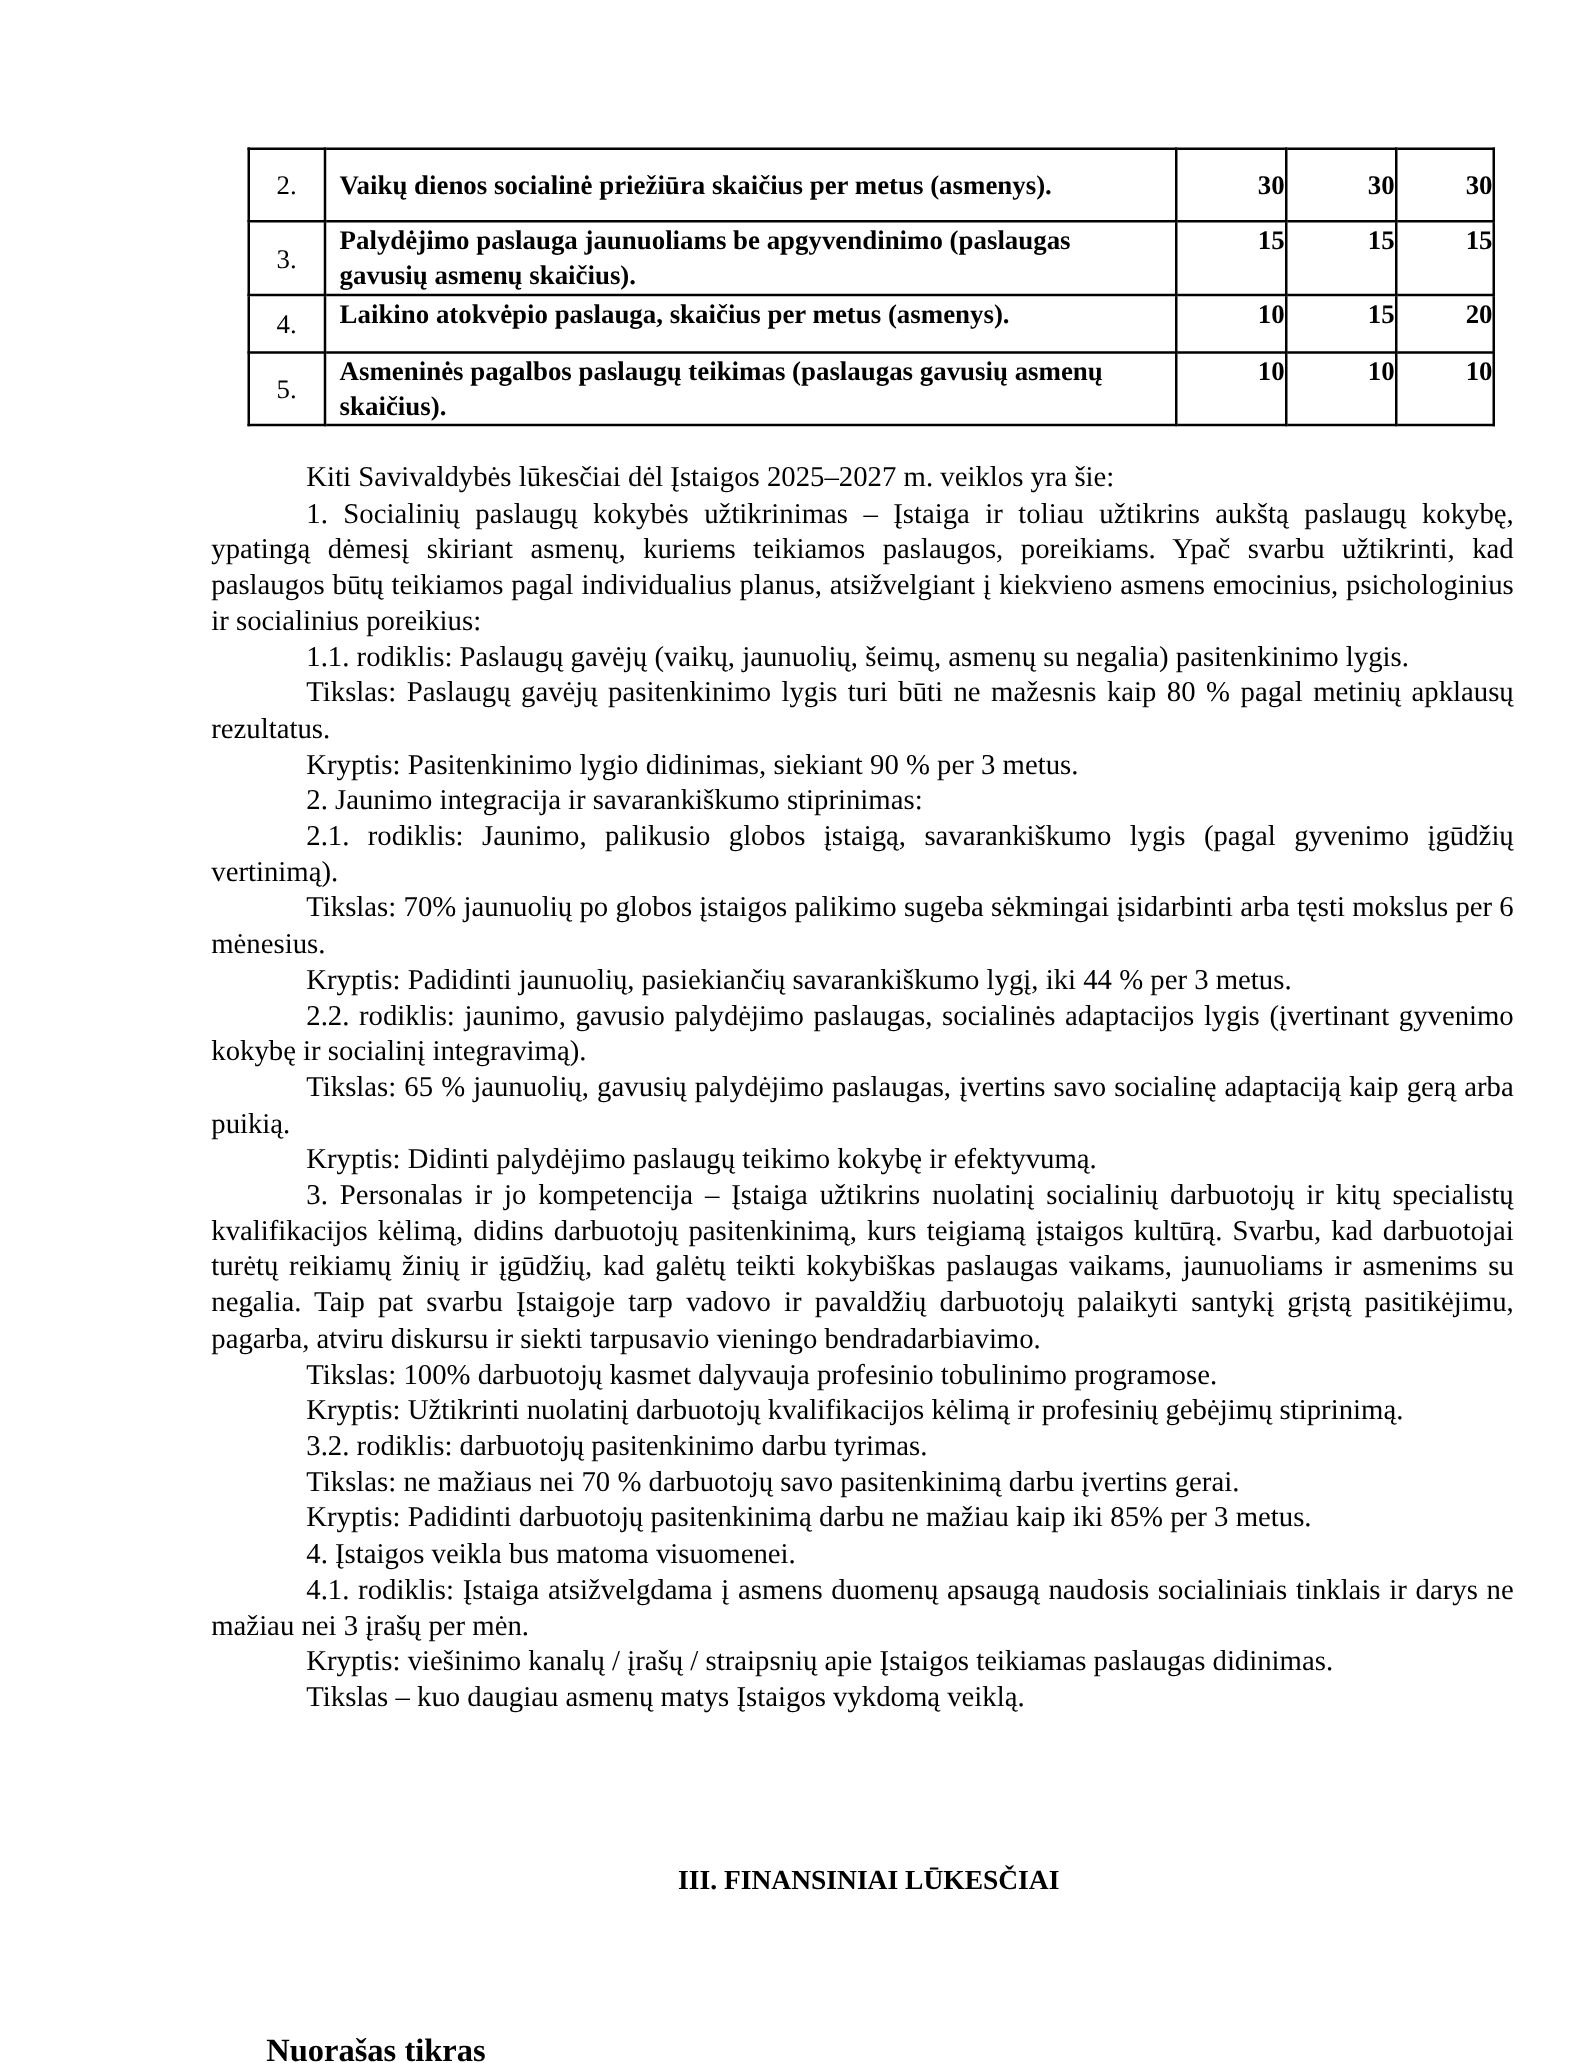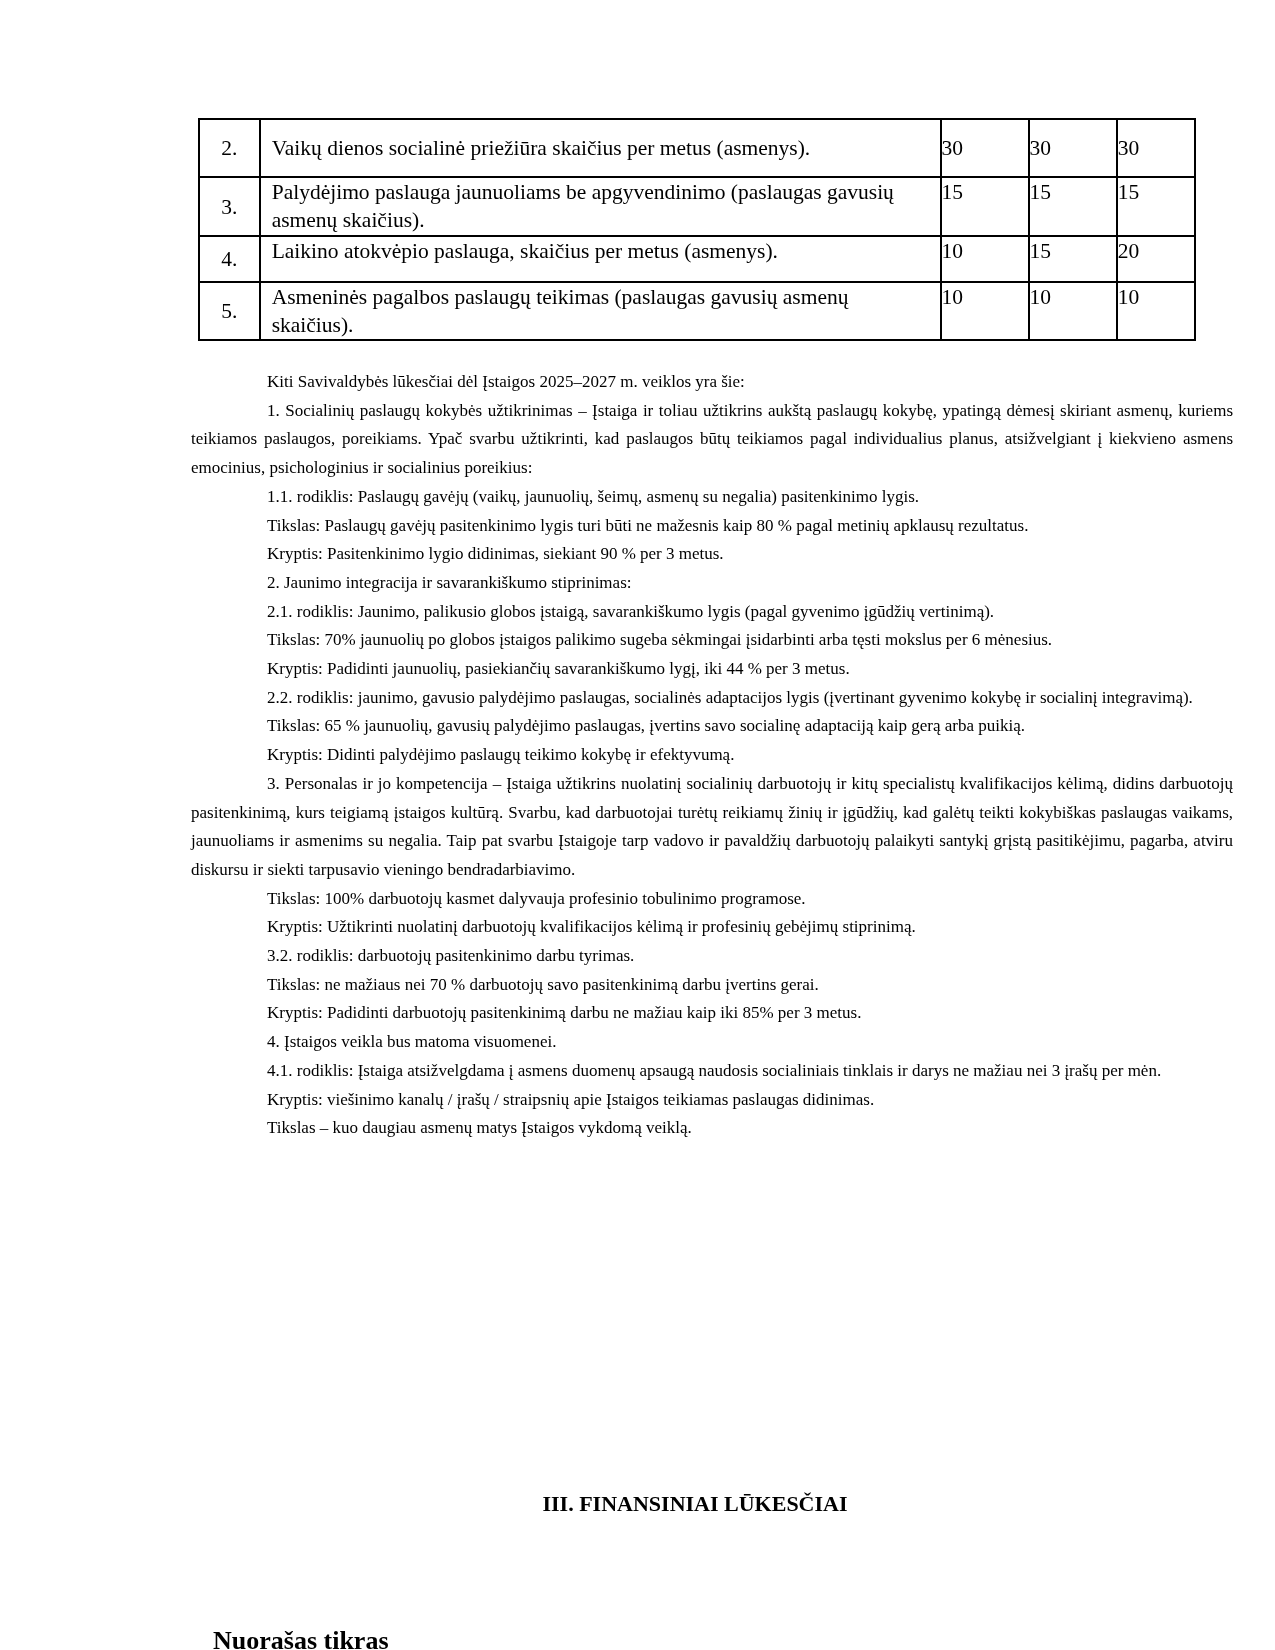--- a/index.html
+++ b/index.html
@@ -15,34 +15,34 @@
     width: 998px;
     border-collapse: collapse;
     font-size: 21.5px; line-height: 28px;
   }
   table.services td {
     border: 2px solid #000;
     vertical-align: top;
     padding: 0;
   }
   td.num { width: 60px; text-align: center; vertical-align: middle !important; }
-  td.desc { width: 676px; padding: 0 8px 0 11px !important; }
-  td.val { text-align: left; padding-top: 0 !important; }
+  td.desc { width: 676px; padding: 0 8px 0 11px !important; font-weight: bold; }
+  td.val { text-align: right; padding-top: 0 !important; font-weight: bold; }
   td.v1 { width: 88px; }
   td.v2 { width: 88px; }
   td.v3 { width: 78px; }
   tr.r1 td { height: 56px; }
   tr.r1 td.desc, tr.r1 td.val { vertical-align: middle; }
   tr.r2 td { height: 57px; }
   tr.r3 td { height: 44px; }
   tr.r4 td { height: 56px; }
 
   .body-text {
-    position: absolute; left: 191px; top: 368px; width: 1042px;
-    font-size: 17px; line-height: 28.7px;
+    position: absolute; left: 169px; top: 368px; width: 1042px;
+    font-size: 23px; line-height: 28.7px;
     text-align: justify;
   }
   .body-text p { margin: 0; text-indent: 76px; }
 
   .section-title {
     position: absolute; left: 0; width: 1390px; top: 1491px;
     text-align: center; font-weight: bold; font-size: 22px;
   }
   .certified {
     position: absolute; left: 213px; top: 1626px;

